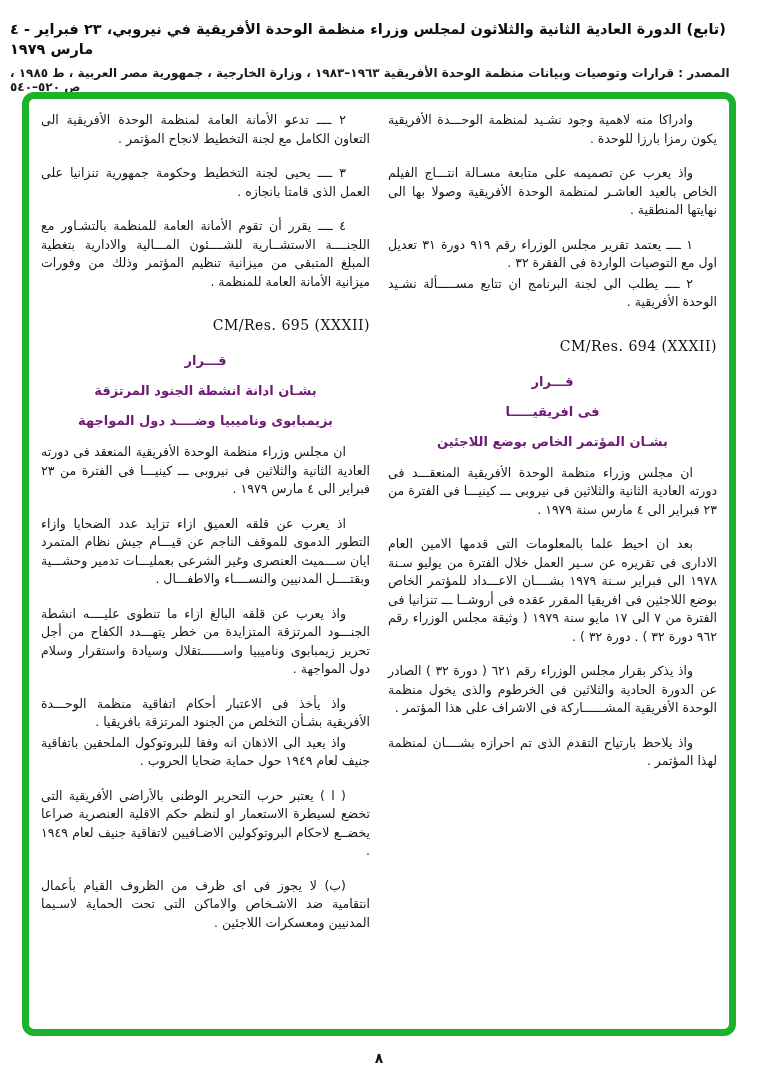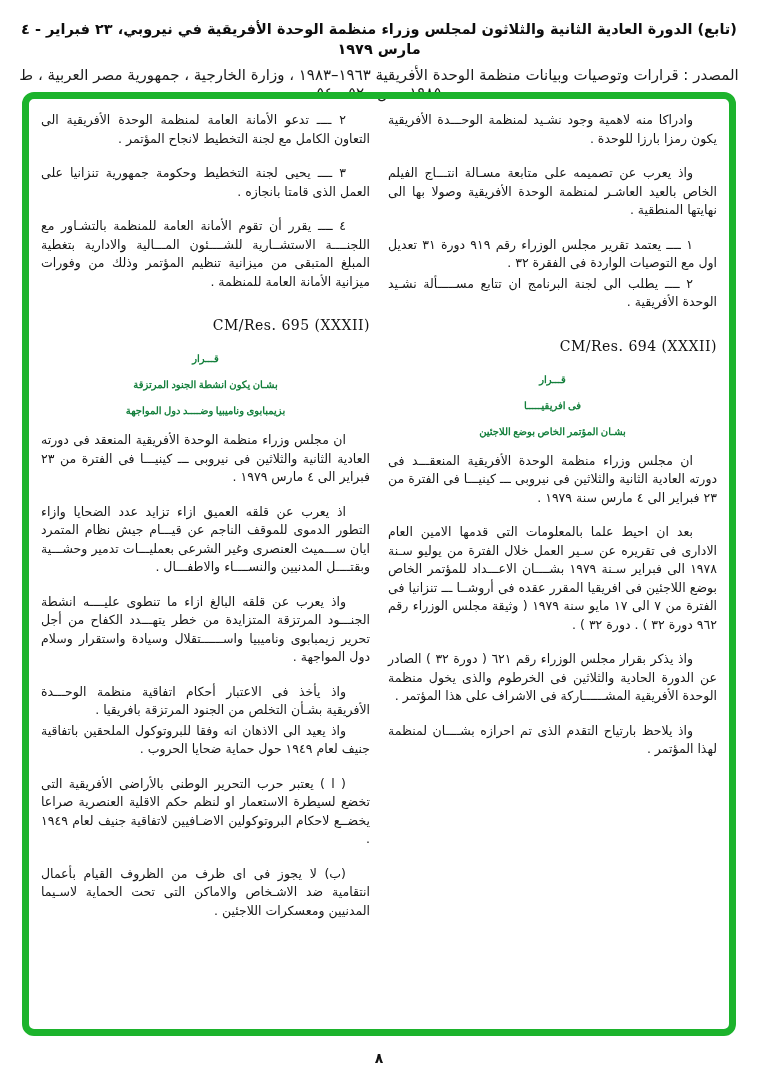--- a/index.html
+++ b/index.html
@@ -1,41 +1,41 @@
 <!DOCTYPE html>
 <html lang="ar"><head>
 <meta charset="utf-8">
 <style>
   html,body{margin:0;padding:0;}
   body{
     width:758px;height:1078px;position:relative;background:#ffffff;
     font-family:"DejaVu Sans",sans-serif;color:#141414;overflow:hidden;
   }
-  .header{position:absolute;top:20px;left:10px;right:10px;text-align:center;direction:rtl;}
+  .header{position:absolute;top:20px;left:10px;right:10px;text-align:left;direction:rtl;}
   .header .title{font-size:14.5px;font-weight:bold;color:#0d0d0d;line-height:1.35;}
-  .header .source{font-size:15px;font-weight:normal;color:#1b1b1b;margin-top:7px;}
+  .header .source{font-size:12px;font-weight:bold;color:#1b1b1b;margin-top:7px;}
   .content-box{
     position:absolute;left:22px;top:92px;width:714px;height:944px;box-sizing:border-box;
     border:7px solid #1cb32c;border-radius:12px;
     padding:12px 12px 0 12px;display:flex;direction:rtl;gap:18px;
   }
   .column{flex:1;min-width:0;direction:rtl;}
   .para{
     font-size:12.5px;line-height:1.48;text-align:justify;text-align-last:right;
     margin:0 0 16px 0;color:#171717;
   }
   .para{text-indent:24px;}
   .para.tight{margin-bottom:2px;}
   .cmres{
     direction:ltr;text-align:right;font-family:"DejaVu Serif","Liberation Serif",serif;
     font-size:14px;color:#111;margin:26px 0 20px 0;letter-spacing:.5px;
   }
   .heading{
-    text-align:center;font-weight:bold;font-size:10px;color:#15803d;
-    margin:0 0 15px 0;text-indent:0;font-family:Liberation Serif, serif;
+    text-align:center;font-weight:bold;font-size:13px;color:#701a75;
+    margin:0 0 15px 0;text-indent:0;
   }
   .footer{
     position:absolute;bottom:12px;left:0;right:0;text-align:center;
     font-size:14px;font-weight:bold;color:#111;
   }
 </style>
 </head>
 <body>
 
 <div class="header">
@@ -57,21 +57,21 @@
       <div class="para">بعد ان احيط علما بالمعلومات التى قدمها الامين العام الادارى فى تقريره عن سـير العمل خلال الفترة من يوليو سـنة ١٩٧٨ الى فبراير سـنة ١٩٧٩ بشــــان الاعـــداد للمؤتمر الخاص بوضع اللاجئين فى افريقيا المقرر عقده فى أروشــا ـــ تنزانيا فى الفترة من ٧ الى ١٧ مايو سنة ١٩٧٩ ( وثيقة مجلس الوزراء رقم ٩٦٢ دورة ٣٢ ) . دورة ٣٢ ) .</div>
       <div class="para">واذ يذكر بقرار مجلس الوزراء رقم ٦٢١ ( دورة ٣٢ ) الصادر عن الدورة الحادية والثلاثين فى الخرطوم والذى يخول منظمة الوحدة الأفريقية المشــــــاركة فى الاشراف على هذا المؤتمر .</div>
       <div class="para">واذ يلاحظ بارتياح التقدم الذى تم احرازه بشــــان لمنظمة لهذا المؤتمر .</div>
     </div>
   <div class="column">
       <div class="para">٢ ــــ تدعو الأمانة العامة لمنظمة الوحدة الأفريقية الى التعاون الكامل مع لجنة التخطيط لانجاح المؤتمر .</div>
       <div class="para">٣ ــــ يحيى لجنة التخطيط وحكومة جمهورية تنزانيا على العمل الذى قامتا بانجازه .</div>
       <div class="para">٤ ــــ يقرر أن تقوم الأمانة العامة للمنظمة بالتشـاور مع اللجنــــة الاستشــارية للشــــئون المـــالية والادارية بتغطية المبلغ المتبقى من ميزانية تنظيم المؤتمر وذلك من وفورات ميزانية الأمانة العامة للمنظمة .</div>
       <div class="cmres">CM/Res. 695 (XXXII)</div>
       <div class="heading">قـــرار</div>
-      <div class="heading">بشـان يكون انشطة الجنود المرتزقة</div>
+      <div class="heading">بشـان ادانة انشطة الجنود المرتزقة</div>
       <div class="heading">بزيمبابوى وناميبيا وضــــد دول المواجهة</div>
       <div class="para">ان مجلس وزراء منظمة الوحدة الأفريقية المنعقد فى دورته العادية الثانية والثلاثين فى نيروبى ـــ كينيـــا فى الفترة من ٢٣ فبراير الى ٤ مارس ١٩٧٩ .</div>
       <div class="para">اذ يعرب عن قلقه العميق ازاء تزايد عدد الضحايا وازاء التطور الدموى للموقف الناجم عن قيـــام جيش نظام المتمرد ايان ســـميث العنصرى وغير الشرعى بعمليـــات تدمير وحشـــية وبقتــــل المدنيين والنســــاء والاطفـــال .</div>
       <div class="para">واذ يعرب عن قلقه البالغ ازاء ما تنطوى عليــــه انشطة الجنـــود المرتزقة المتزايدة من خطر يتهـــدد الكفاح من أجل تحرير زيمبابوى وناميبيا واســــــتقلال وسيادة واستقرار وسلام دول المواجهة .</div>
       <div class="para tight">واذ يأخذ فى الاعتبار أحكام اتفاقية منظمة الوحـــدة الأفريقية بشـأن التخلص من الجنود المرتزقة بافريقيا .</div>
       <div class="para">واذ يعيد الى الاذهان انه وفقا للبروتوكول الملحقين باتفاقية جنيف لعام ١٩٤٩ حول حماية ضحايا الحروب .</div>
       <div class="para">( ا ) يعتبر حرب التحرير الوطنى بالأراضى الأفريقية التى تخضع لسيطرة الاستعمار او لنظم حكم الاقلية العنصرية صراعا يخضــع لاحكام البروتوكولين الاضـافيين لاتفاقية جنيف لعام ١٩٤٩ .</div>
       <div class="para">(ب) لا يجوز فى اى ظرف من الظروف القيام بأعمال انتقامية ضد الاشـخاص والاماكن التى تحت الحماية لاسـيما المدنيين ومعسكرات اللاجئين .</div>
     </div>
 </div>

